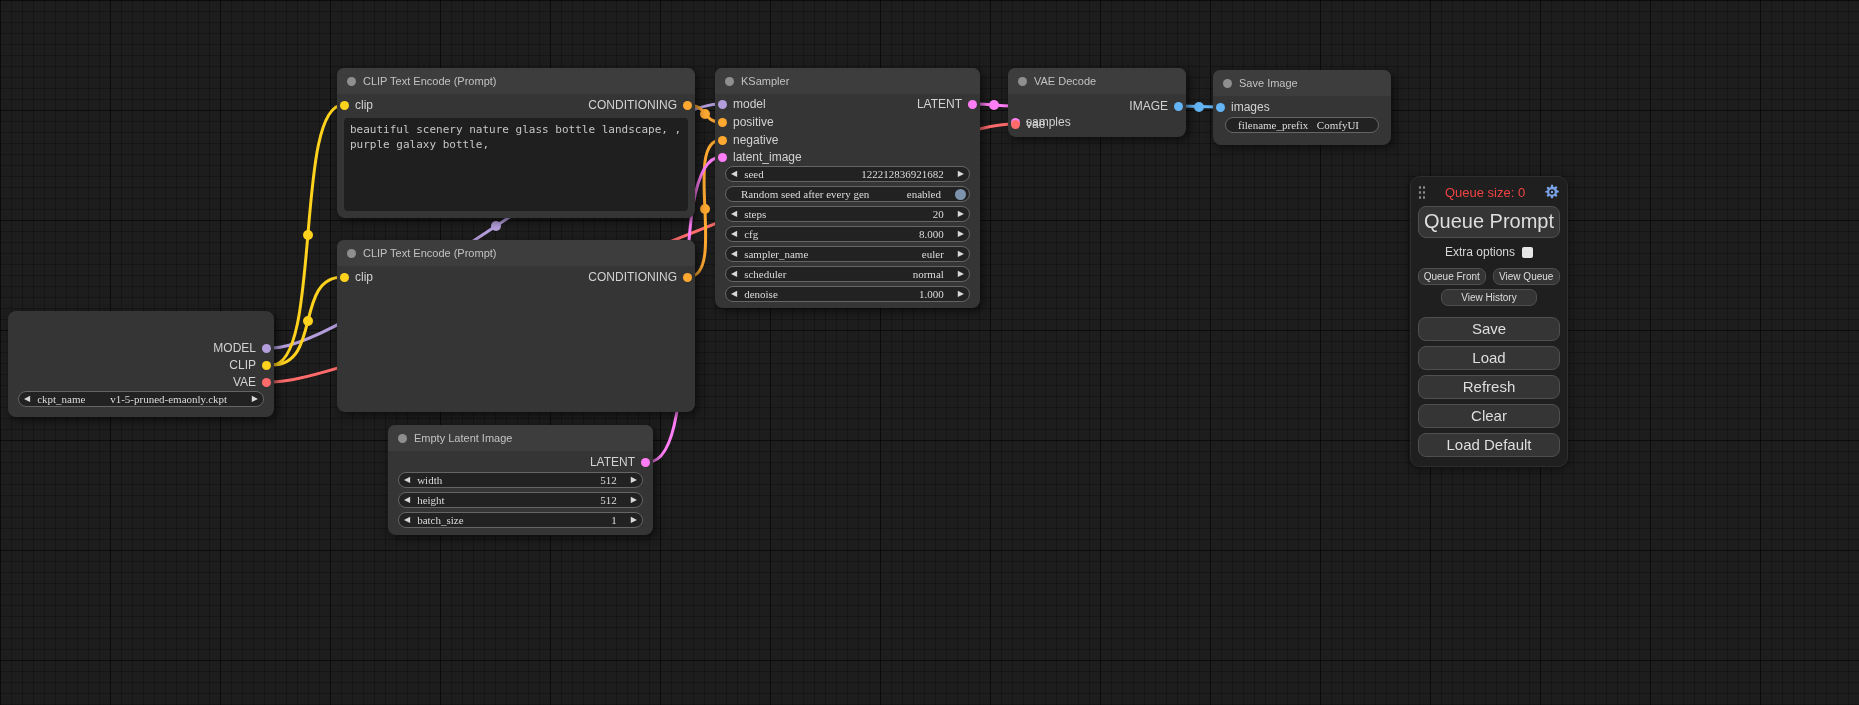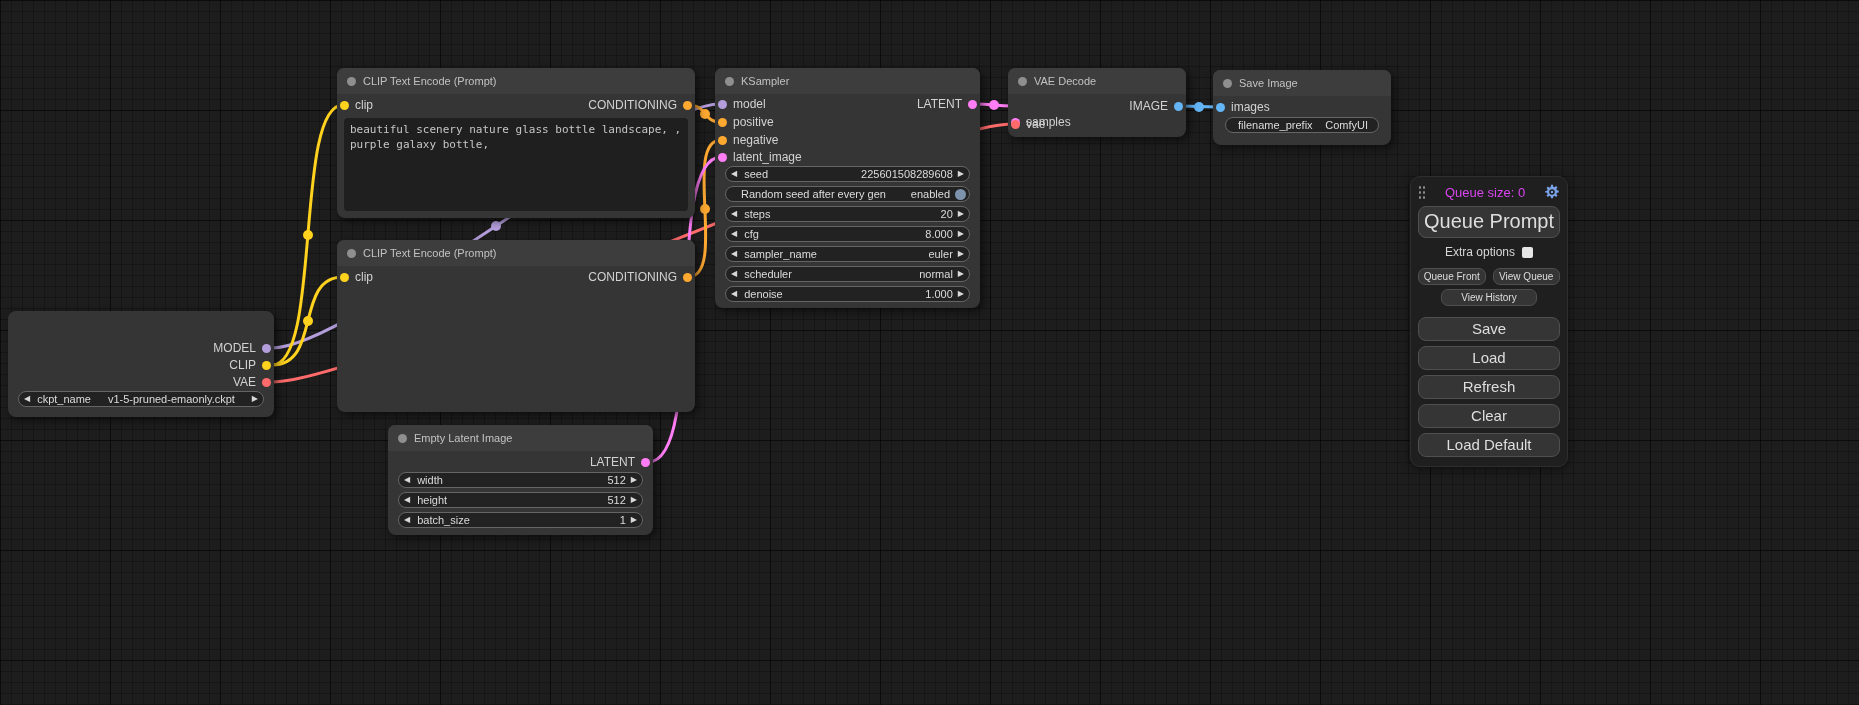--- a/index.html
+++ b/index.html
@@ -23,37 +23,37 @@
   .tdot{width:9px;height:9px;border-radius:50%;background:#8f8f8f;flex:none;}
   .slot{position:absolute;display:flex;align-items:center;gap:6px;height:14px;
         font-size:12px;color:#d2d2d2;white-space:nowrap;}
   .slot.in{left:3px;}
   .slot.out{right:3px;}
   .pdot{width:9px;height:9px;border-radius:50%;flex:none;}
   .c-model{background:#b39ddb}.c-clip{background:#ffd21e}.c-vae{background:#ff6b6b}
   .c-cond{background:#ffa931}.c-latent{background:#ff7ef6}.c-image{background:#64b5f6}
   .widget{position:absolute;left:10px;right:10px;height:16px;background:#222;
           border:1px solid #656565;border-radius:9px;display:flex;align-items:center;
-          padding:0 5px;font-size:11px;color:#dcdcdc;box-sizing:border-box;white-space:nowrap;}
+          padding:0 5px;font-size:11px;color:#dcdcdc;box-sizing:border-box;white-space:nowrap;font-family:Liberation Serif, serif;}
   .arrow{font-size:8px;color:#d8d8d8;line-height:1;flex:none;cursor:pointer;}
   .wname{margin-left:7px;}
-  .wval{margin-left:auto;margin-right:5px;}
+  .wval{margin-left:auto;margin-right:14px;}
   .wval.center{flex:1;text-align:center;margin:0;}
   .toggle-dot{width:11px;height:11px;border-radius:50%;background:#7d93ad;flex:none;margin-right:-2px;}
   .prompt-box{position:absolute;left:7px;right:7px;background:#1f1f1f;border-radius:4px;
           color:#c6c6c6;font-family:"DejaVu Sans Mono",monospace;font-size:11px;line-height:1.4;
           padding:4px 6px;box-sizing:border-box;white-space:pre-wrap;overflow:hidden;}
   .qpanel{position:absolute;left:1410px;top:176px;width:158px;background:#1f1f1f;
           border:1px solid #2e2e2e;border-radius:10px;padding:6px 7px 9px;box-sizing:border-box;
           z-index:3;box-shadow:0 2px 10px rgba(0,0,0,.5);color:#ddd;}
   .qheader{display:flex;align-items:center;height:18px;margin-bottom:2px;}
   .drag-dots{width:8px;height:14px;flex:none;
           background-image:radial-gradient(circle,#8a8a8a 1px,transparent 1.4px);
           background-size:4px 5px;cursor:grab;}
-  .qsize{flex:1;text-align:center;font-size:13px;color:#d946ef;}
+  .qsize{flex:1;text-align:center;font-size:13px;color:#ef4444;}
   .gear{width:16px;height:16px;flex:none;cursor:pointer;}
   .qbtn{display:block;width:100%;background:#353535;border:1px solid #4f4f4f;border-radius:8px;
         color:#dedede;font-size:15px;font-family:inherit;padding:2px 16px 3px;margin-top:5px;cursor:pointer;}
   .qbig{font-size:20px;padding:3px 0 4px;}
   .extra-row{display:flex;align-items:center;justify-content:center;gap:7px;margin-top:7px;
         font-size:12px;color:#d6d6d6;}
   .checkbox{width:11px;height:11px;background:#e6e6e6;border-radius:2px;cursor:pointer;}
   .qrow{display:flex;gap:7px;margin-top:9px;}
   .qrow .qbtn{margin-top:0;flex:1;}
   .qsm{font-size:10px;padding:2px 0;border-radius:7px;}
@@ -186,21 +186,21 @@
     <span class="pdot c-latent"></span>
     <span>latent_image</span>
   </div>
   <div class="slot out" style="top:29px">
     <span>LATENT</span>
     <span class="pdot c-latent"></span>
   </div>
   <div class="widget" style="top:98px">
     <span class="arrow">◀</span>
     <span class="wname">seed</span>
-    <span class="wval">225601508289608</span>
+    <span class="wval">122212836921682</span>
     <span class="arrow">▶</span>
   </div>
   <div class="widget" style="top:118px">
     <span class="wname" style="margin-left:10px">Random seed after every gen</span>
     <span class="wval">enabled</span>
     <span class="toggle-dot"></span>
   </div>
   <div class="widget" style="top:138px">
     <span class="arrow">◀</span>
     <span class="wname">steps</span>

